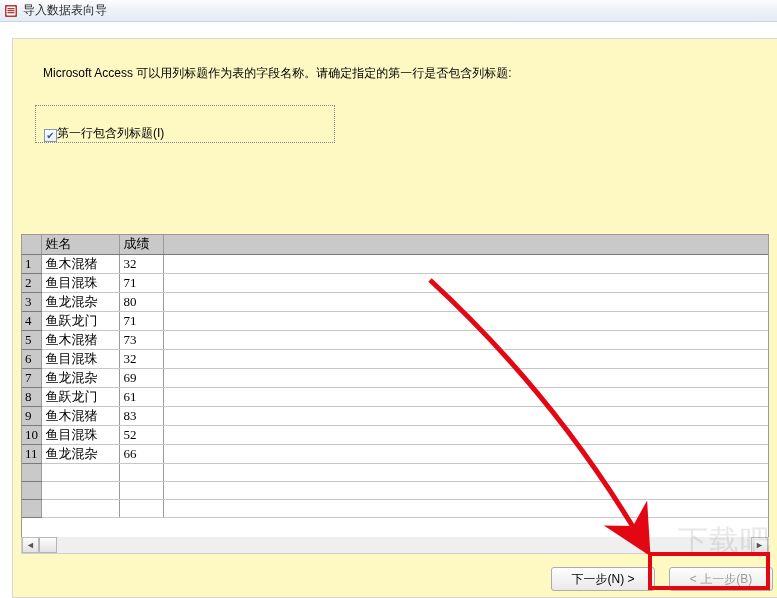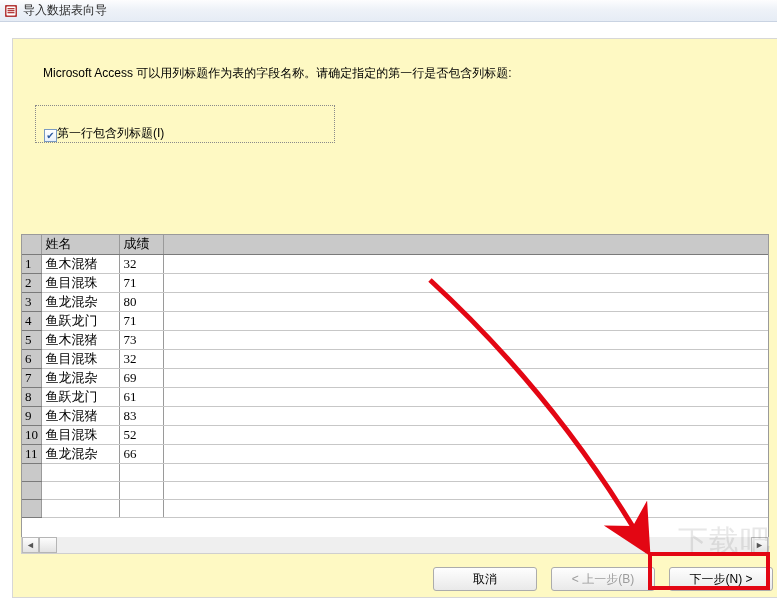--- a/index.html
+++ b/index.html
@@ -275,27 +275,24 @@
   <div class="hscroll">
     <div class="sbtn">◄</div>
     <div class="strack">
       <div class="sthumb"></div>
     </div>
     <div class="sbtn">►</div>
   </div>
 
   <div class="footer-btns">
     <div class="btn">
-        <span>取消</span>
+        <span>下一步(N) &gt;</span>
       </div>
     <div class="btn disabled">
         <span>&lt; 上一步(B)</span>
-      </div>
-    <div class="btn">
-        <span>下一步(N) &gt;</span>
       </div>
   </div>
 
 </div>
 
 <div class="watermark">下载吧</div>
 
 <svg class="annot-arrow">
   <defs>
     <marker id="ah" markerWidth="12" markerHeight="12" refX="9" refY="5" orient="auto">

